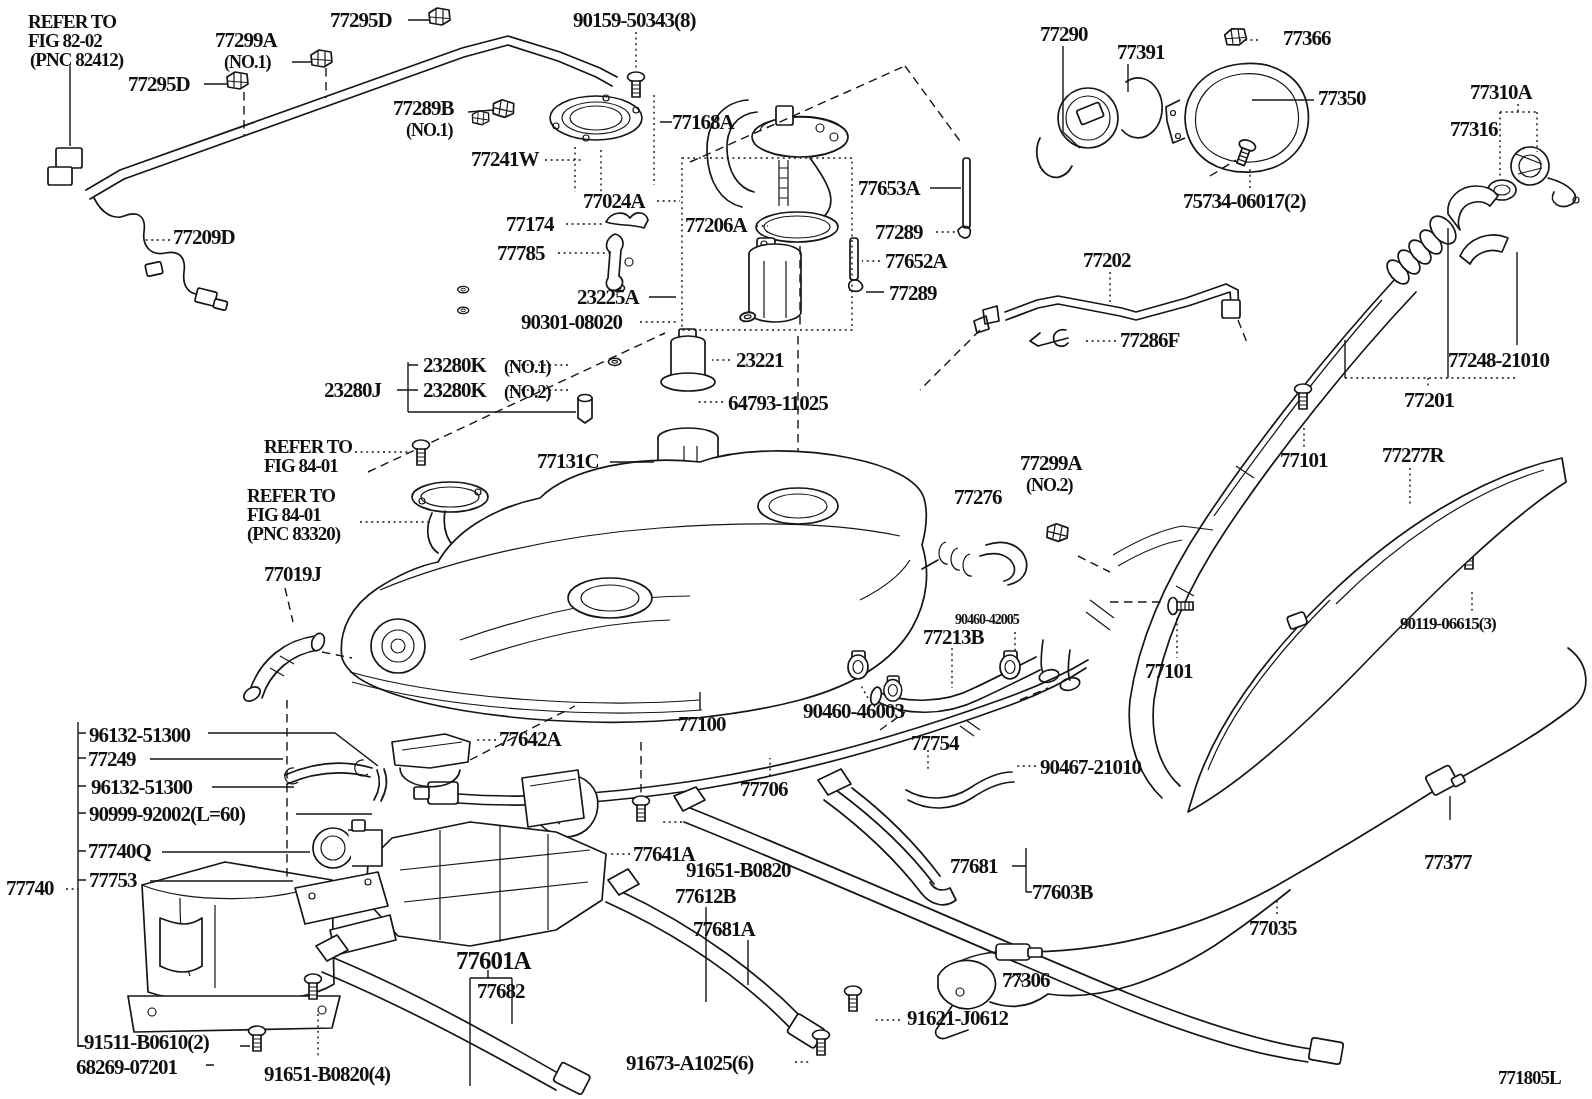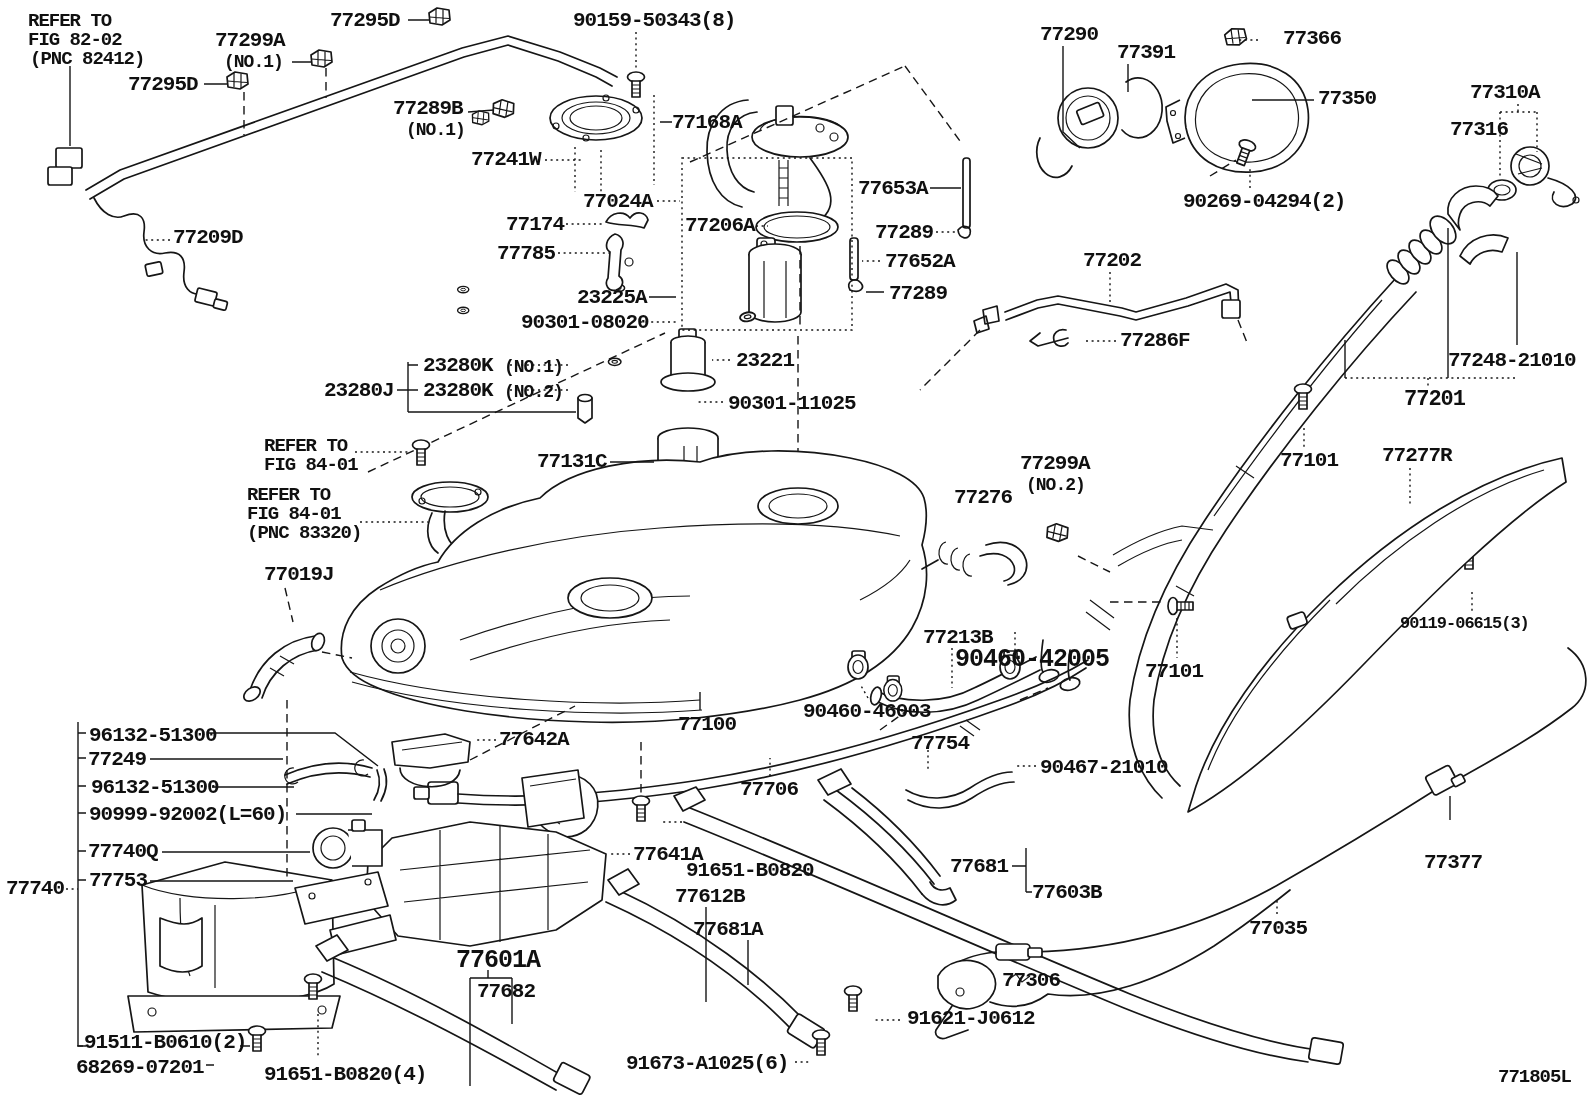--- a/index.html
+++ b/index.html
@@ -1,17 +1,17 @@
 <!DOCTYPE html>
 <html><head>
 <meta charset="utf-8">
 <style>
   html,body{margin:0;padding:0;background:#fff;}
   .stage{position:relative;width:1592px;height:1099px;background:#ffffff;overflow:hidden;
-         font-family:Liberation Mono, monospace;}
+         font-family:Liberation Serif, serif;}
   .artwork{position:absolute;left:0;top:0;}
   .labels{position:absolute;left:0;top:0;width:100%;height:100%;}
   .part-label{position:absolute;font-weight:bold;color:#101010;line-height:1.02;
               white-space:pre;letter-spacing:-1px;}
   svg .ln{stroke:#161616;stroke-width:1.7;fill:none;stroke-linecap:round;stroke-linejoin:round;}
   svg .fw{stroke:#161616;stroke-width:1.7;fill:#ffffff;stroke-linejoin:round;}
   svg .thin{stroke:#161616;stroke-width:1.2;fill:none;}
   svg .ld{stroke:#161616;stroke-width:1.4;fill:none;stroke-dasharray:2 3.6;}
   svg .dash{stroke:#161616;stroke-width:1.4;fill:none;stroke-dasharray:8.5 5.5;}
   svg .sold{stroke:#161616;stroke-width:1.4;fill:none;}
@@ -389,45 +389,45 @@
       <div class="part-label" style="left: 858px; top: 178px; font-size: 21px;">77653A</div>
       <div class="part-label" style="left: 875px; top: 222px; font-size: 21px;">77289</div>
       <div class="part-label" style="left: 885px; top: 251px; font-size: 21px;">77652A</div>
       <div class="part-label" style="left: 889px; top: 283px; font-size: 21px;">77289</div>
       <div class="part-label" style="left: 423px; top: 355px; font-size: 21px;">23280K</div>
       <div class="part-label" style="left: 504px; top: 358px; font-size: 18px;">(NO.1)</div>
       <div class="part-label" style="left: 324px; top: 380px; font-size: 21px;">23280J</div>
       <div class="part-label" style="left: 423px; top: 380px; font-size: 21px;">23280K</div>
       <div class="part-label" style="left: 504px; top: 383px; font-size: 18px;">(NO.2)</div>
       <div class="part-label" style="left: 736px; top: 350px; font-size: 21px;">23221</div>
-      <div class="part-label" style="left: 728px; top: 393px; font-size: 21px;">90301-11025</div>
+      <div class="part-label" style="left: 728px; top: 393px; font-size: 21px;">64793-11025</div>
       <div class="part-label" style="left: 537px; top: 451px; font-size: 21px;">77131C</div>
       <div class="part-label" style="left: 264px; top: 437px; font-size: 19px;">REFER TO</div>
       <div class="part-label" style="left: 264px; top: 456px; font-size: 19px;">FIG 84-01</div>
       <div class="part-label" style="left: 247px; top: 486px; font-size: 19px;">REFER TO</div>
       <div class="part-label" style="left: 247px; top: 505px; font-size: 19px;">FIG 84-01</div>
       <div class="part-label" style="left: 247px; top: 524px; font-size: 19px;">(PNC 83320)</div>
       <div class="part-label" style="left: 264px; top: 564px; font-size: 21px;">77019J</div>
       <div class="part-label" style="left: 1040px; top: 24px; font-size: 21px;">77290</div>
       <div class="part-label" style="left: 1117px; top: 42px; font-size: 21px;">77391</div>
       <div class="part-label" style="left: 1283px; top: 28px; font-size: 21px;">77366</div>
       <div class="part-label" style="left: 1318px; top: 88px; font-size: 21px;">77350</div>
-      <div class="part-label" style="left: 1183px; top: 191px; font-size: 21px;">90269-04294(2)</div>
+      <div class="part-label" style="left: 1183px; top: 191px; font-size: 21px;">75734-06017(2)</div>
       <div class="part-label" style="left: 1470px; top: 82px; font-size: 21px;">77310A</div>
       <div class="part-label" style="left: 1450px; top: 119px; font-size: 21px;">77316</div>
       <div class="part-label" style="left: 1083px; top: 250px; font-size: 21px;">77202</div>
       <div class="part-label" style="left: 1120px; top: 330px; font-size: 21px;">77286F</div>
       <div class="part-label" style="left: 1448px; top: 350px; font-size: 21px;">77248-21010</div>
       <div class="part-label" style="left: 1404px; top: 389px; font-size: 22px;">77201</div>
       <div class="part-label" style="left: 1280px; top: 450px; font-size: 21px;">77101</div>
       <div class="part-label" style="left: 1382px; top: 445px; font-size: 21px;">77277R</div>
       <div class="part-label" style="left: 1020px; top: 453px; font-size: 21px;">77299A</div>
       <div class="part-label" style="left: 1026px; top: 476px; font-size: 18px;">(NO.2)</div>
       <div class="part-label" style="left: 954px; top: 487px; font-size: 21px;">77276</div>
-      <div class="part-label" style="left: 955px; top: 647px; font-size: 25px;">90460-42005</div>
+      <div class="part-label" style="left: 955px; top: 613px; font-size: 14px;">90460-42005</div>
       <div class="part-label" style="left: 923px; top: 627px; font-size: 21px;">77213B</div>
       <div class="part-label" style="left: 803px; top: 701px; font-size: 21px;">90460-46003</div>
       <div class="part-label" style="left: 1145px; top: 661px; font-size: 21px;">77101</div>
       <div class="part-label" style="left: 1400px; top: 615px; font-size: 17px;">90119-06615(3)</div>
       <div class="part-label" style="left: 678px; top: 714px; font-size: 21px;">77100</div>
       <div class="part-label" style="left: 499px; top: 729px; font-size: 21px;">77642A</div>
       <div class="part-label" style="left: 89px; top: 725px; font-size: 21px;">96132-51300</div>
       <div class="part-label" style="left: 88px; top: 749px; font-size: 21px;">77249</div>
       <div class="part-label" style="left: 91px; top: 777px; font-size: 21px;">96132-51300</div>
       <div class="part-label" style="left: 89px; top: 804px; font-size: 21px;">90999-92002(L=60)</div>

